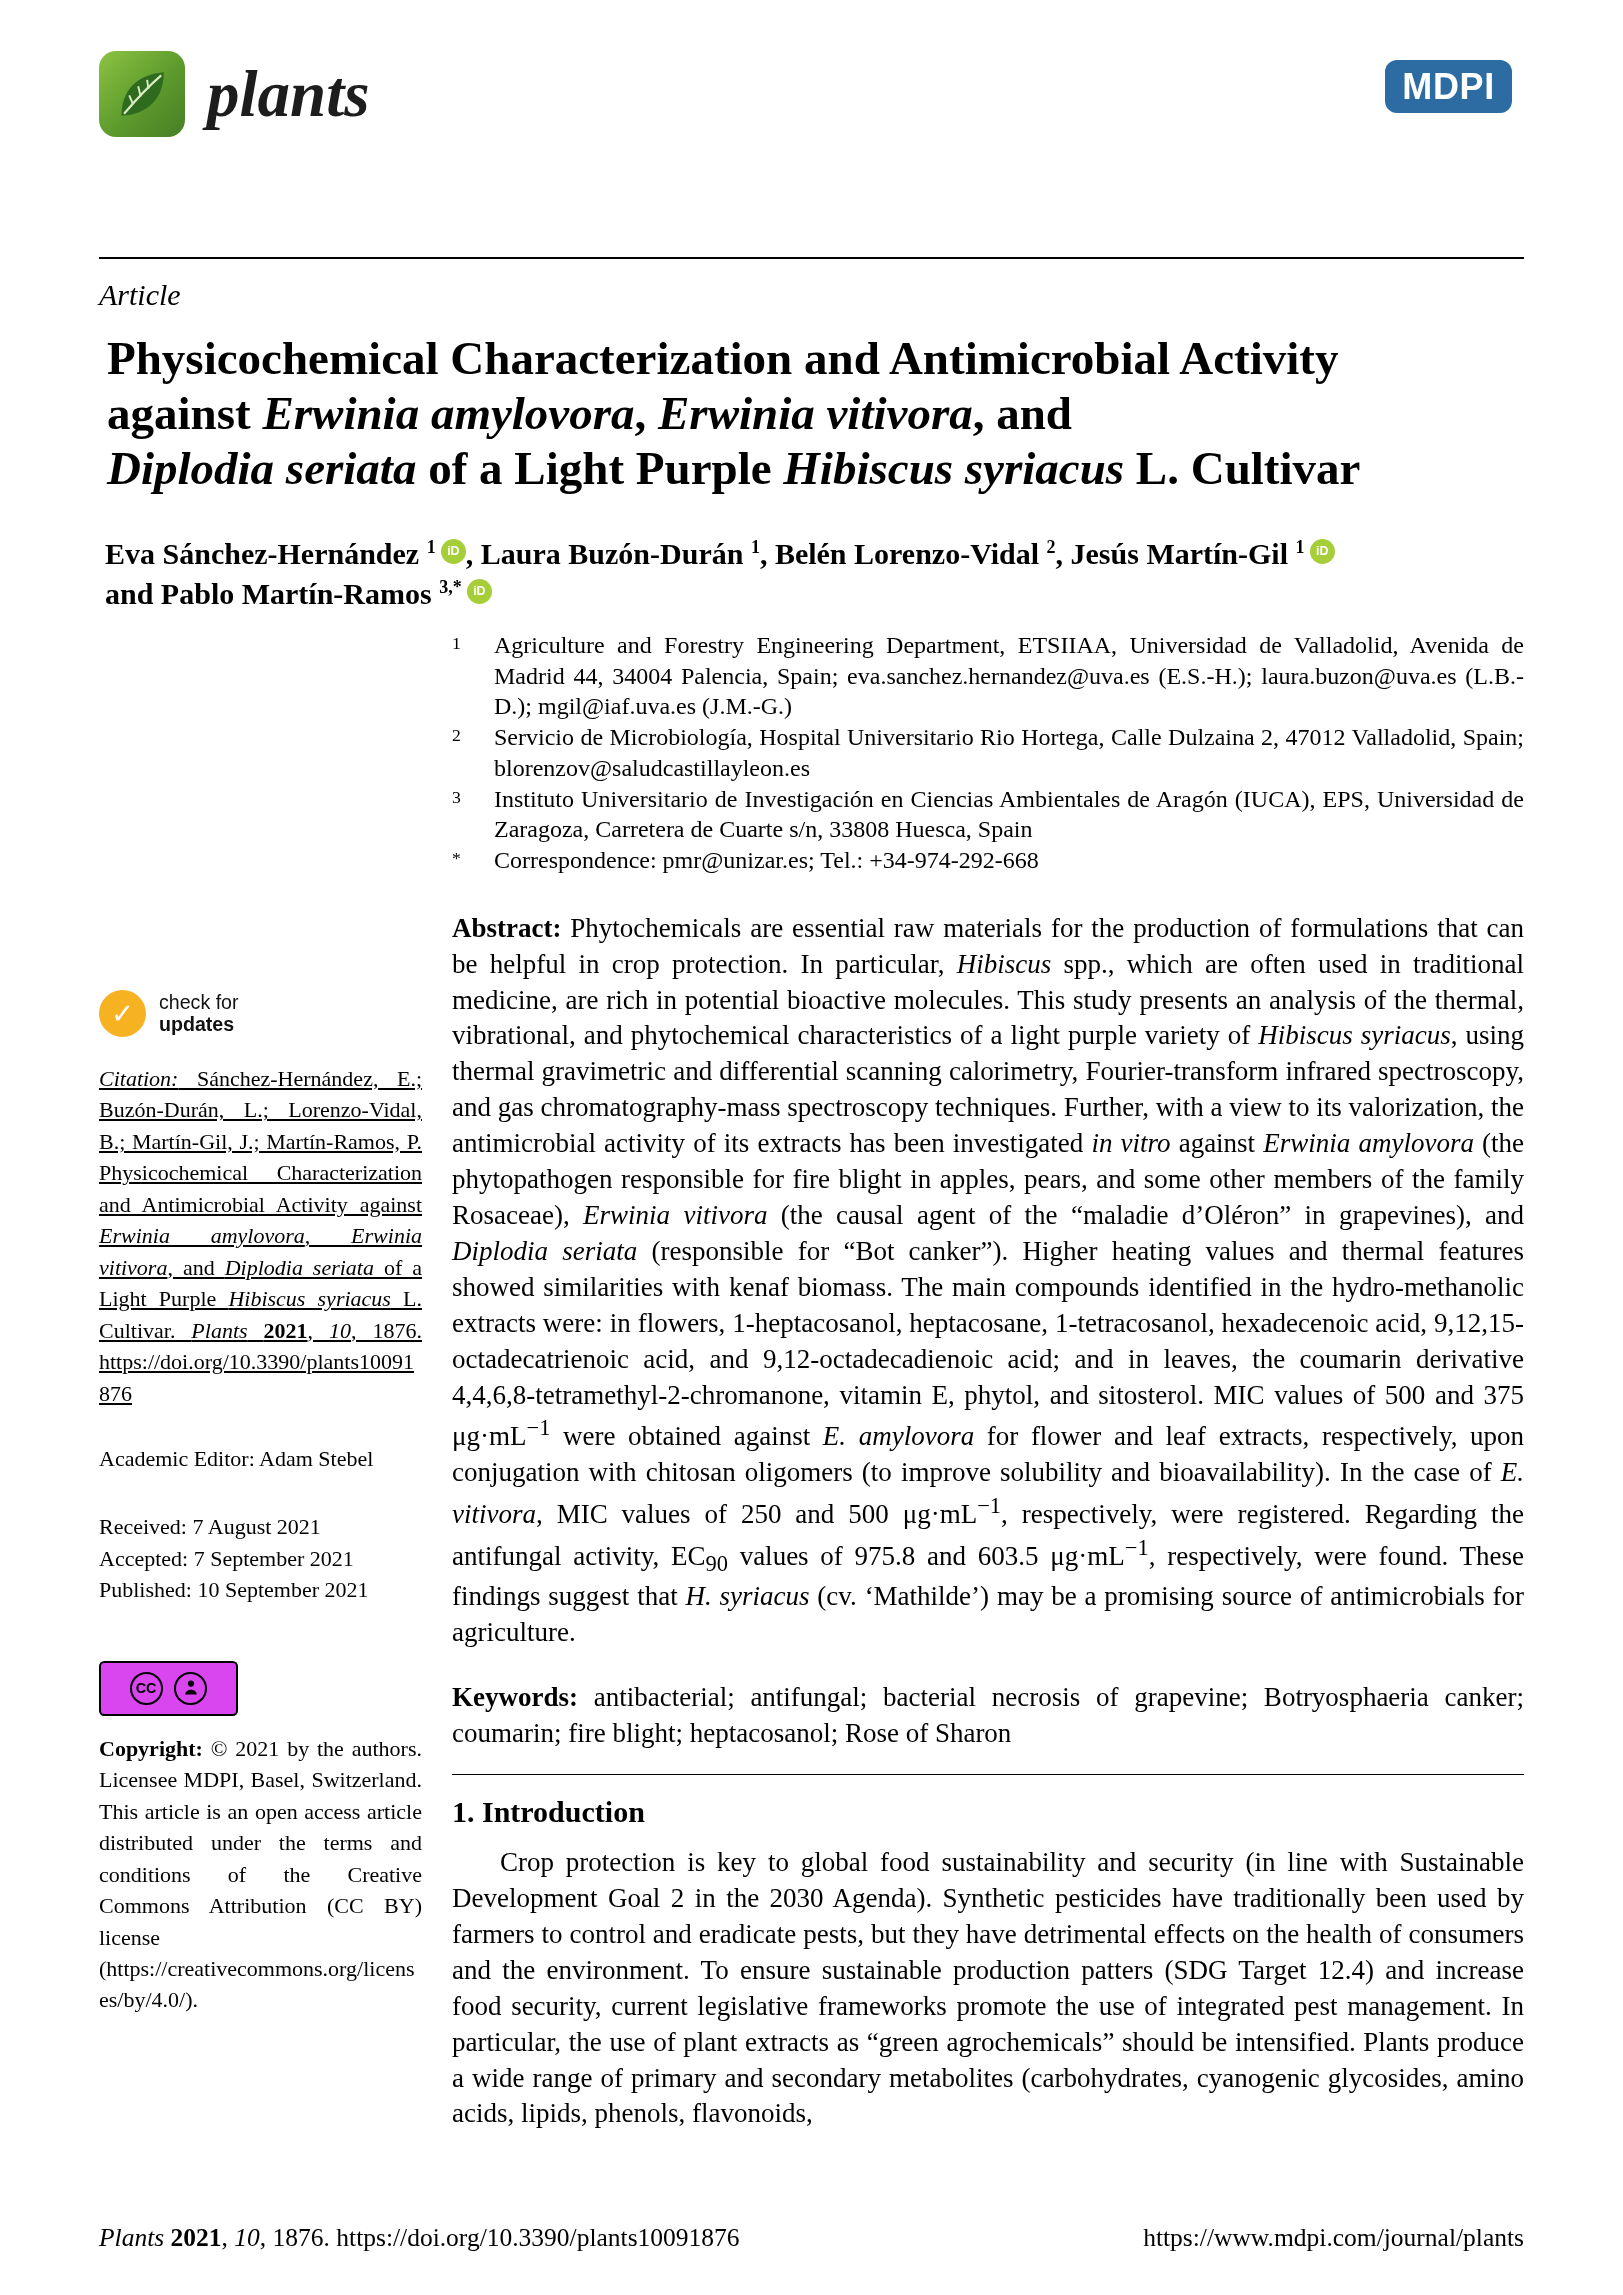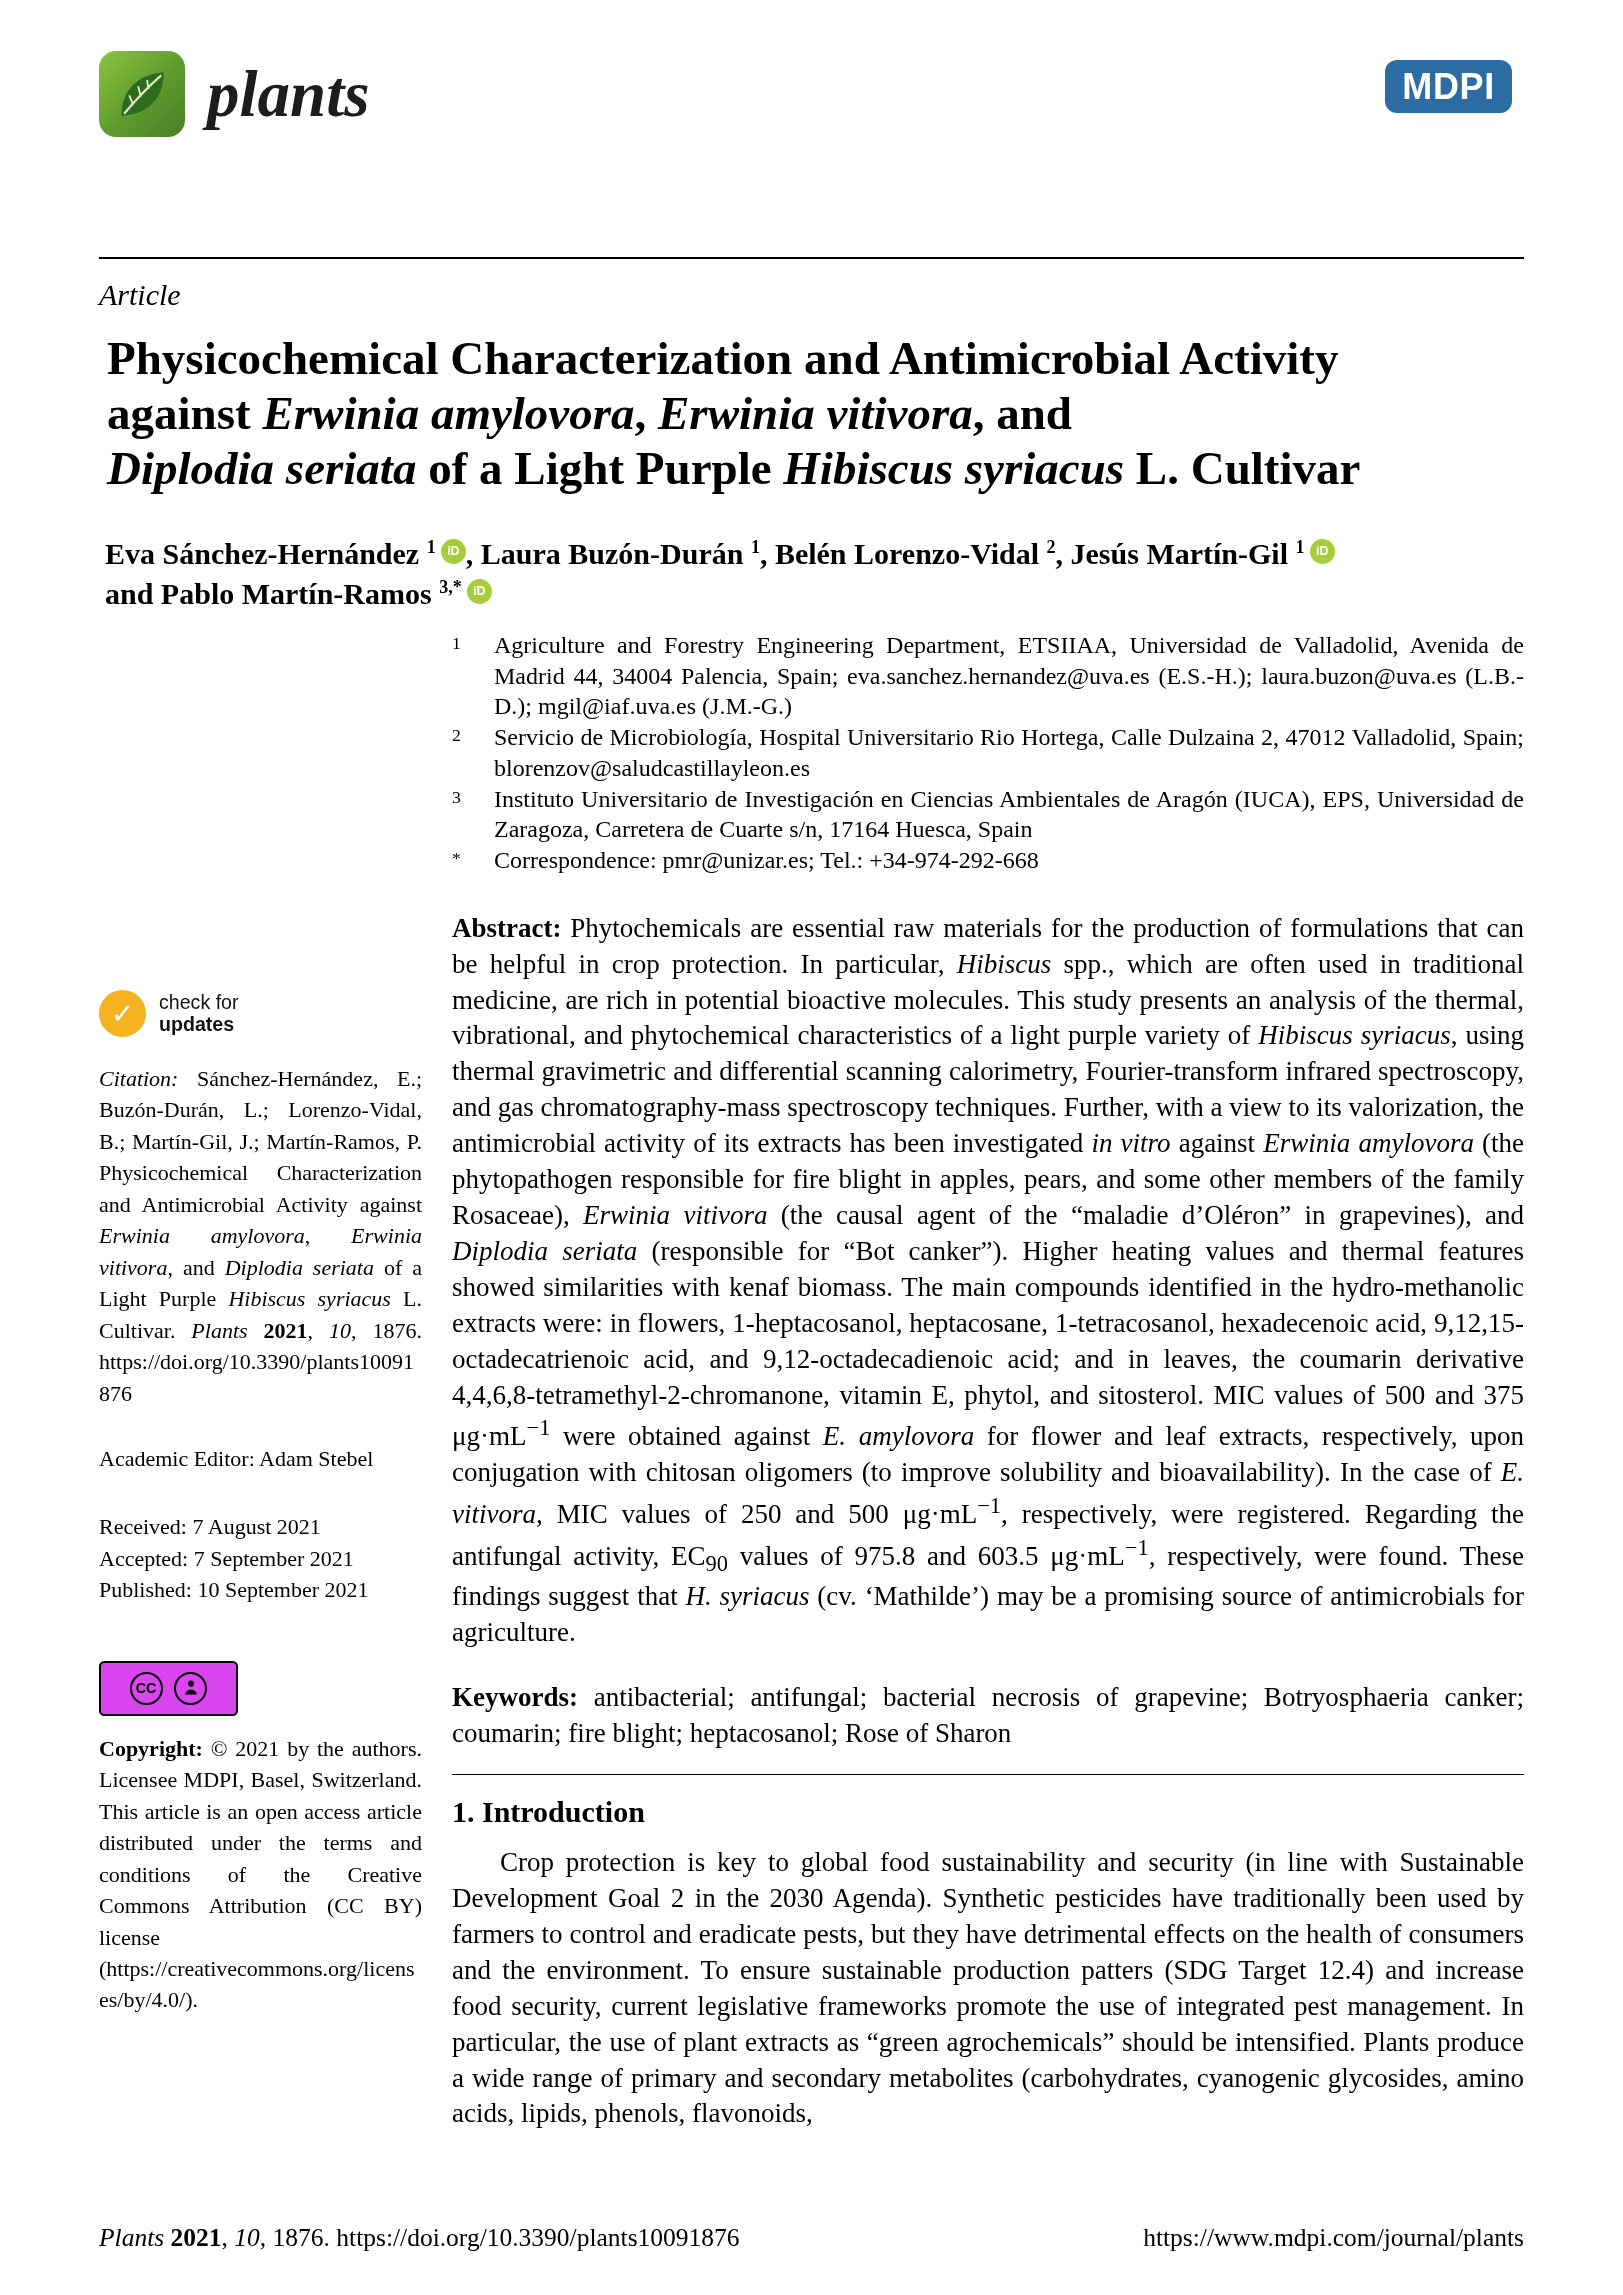--- a/index.html
+++ b/index.html
@@ -42,21 +42,21 @@
   .intro-para{margin:17px 0 0 0;font-size:27px;line-height:1.33;text-align:justify;text-indent:48px;}
 
   
   .sidebar{position:absolute;left:99px;top:990px;width:323px;font-size:22px;line-height:1.43;}
   .check-badge{display:flex;align-items:center;gap:13px;}
   .check-circle{width:47px;height:47px;border-radius:50%;background:#f6b221;
                 display:flex;align-items:center;justify-content:center;}
   .check-mark{color:#fff;font-family:"DejaVu Sans",sans-serif;font-size:27.5px;font-weight:bold;line-height:1;}
   .check-text{font-family:"Liberation Sans",sans-serif;font-size:19.6px;line-height:1.12;color:#111;}
   .check-text .bold{font-weight:bold;}
-  .citation{margin-top:26px;text-align:justify;overflow-wrap:anywhere;}
+  .citation{margin-top:26px;text-align:justify;overflow-wrap:anywhere;text-decoration:underline;}
   .academic-editor{margin-top:34px;}
   .dates{margin-top:37px;}
   .pub-note{margin-top:37px;text-align:justify;}
   .cc-badge{margin-top:55px;width:135px;height:51px;border:2.6px solid #000;border-radius:5.2px;
             display:flex;align-items:center;justify-content:center;gap:11.8px;background:#d946ef;}
   .cc-circle{width:33px;height:33px;border:2.6px solid #000;border-radius:50%;box-sizing:border-box;
              display:flex;align-items:center;justify-content:center;
              font-family:"Liberation Sans",sans-serif;font-weight:bold;font-size:14.4px;}
   .cc-circle svg{width:22px;height:22px;}
   .copyright{margin-top:17px;text-align:justify;overflow-wrap:anywhere;}
@@ -98,21 +98,21 @@
       <div class="aff-row">
         <div class="aff-marker">1</div>
         <div class="aff-text">Agriculture and Forestry Engineering Department, ETSIIAA, Universidad de Valladolid, Avenida de Madrid 44, 34004 Palencia, Spain; eva.sanchez.hernandez@uva.es (E.S.-H.); laura.buzon@uva.es (L.B.-D.); mgil@iaf.uva.es (J.M.-G.)</div>
       </div>
       <div class="aff-row">
         <div class="aff-marker">2</div>
         <div class="aff-text">Servicio de Microbiología, Hospital Universitario Rio Hortega, Calle Dulzaina 2, 47012 Valladolid, Spain; blorenzov@saludcastillayleon.es</div>
       </div>
       <div class="aff-row">
         <div class="aff-marker">3</div>
-        <div class="aff-text">Instituto Universitario de Investigación en Ciencias Ambientales de Aragón (IUCA), EPS, Universidad de Zaragoza, Carretera de Cuarte s/n, 17164 Huesca, Spain</div>
+        <div class="aff-text">Instituto Universitario de Investigación en Ciencias Ambientales de Aragón (IUCA), EPS, Universidad de Zaragoza, Carretera de Cuarte s/n, 33808 Huesca, Spain</div>
       </div>
       <div class="aff-row">
         <div class="aff-marker">*</div>
         <div class="aff-text">Correspondence: pmr@unizar.es; Tel.: +34-974-292-668</div>
       </div>
     </div>
 
     <p class="abstract"><b>Abstract:</b> Phytochemicals are essential raw materials for the production of formulations that can be helpful in crop protection. In particular, <i>Hibiscus</i> spp., which are often used in traditional medicine, are rich in potential bioactive molecules. This study presents an analysis of the thermal, vibrational, and phytochemical characteristics of a light purple variety of <i>Hibiscus syriacus</i>, using thermal gravimetric and differential scanning calorimetry, Fourier-transform infrared spectroscopy, and gas chromatography-mass spectroscopy techniques. Further, with a view to its valorization, the antimicrobial activity of its extracts has been investigated <i>in vitro</i> against <i>Erwinia amylovora</i> (the phytopathogen responsible for fire blight in apples, pears, and some other members of the family Rosaceae), <i>Erwinia vitivora</i> (the causal agent of the “maladie d’Oléron” in grapevines), and <i>Diplodia seriata</i> (responsible for “Bot canker”). Higher heating values and thermal features showed similarities with kenaf biomass. The main compounds identified in the hydro-methanolic extracts were: in flowers, 1-heptacosanol, heptacosane, 1-tetracosanol, hexadecenoic acid, 9,12,15-octadecatrienoic acid, and 9,12-octadecadienoic acid; and in leaves, the coumarin derivative 4,4,6,8-tetramethyl-2-chromanone, vitamin E, phytol, and sitosterol. MIC values of 500 and 375 μg·mL<sup>−1</sup> were obtained against <i>E. amylovora</i> for flower and leaf extracts, respectively, upon conjugation with chitosan oligomers (to improve solubility and bioavailability). In the case of <i>E. vitivora</i>, MIC values of 250 and 500 μg·mL<sup>−1</sup>, respectively, were registered. Regarding the antifungal activity, EC<sub>90</sub> values of 975.8 and 603.5 μg·mL<sup>−1</sup>, respectively, were found. These findings suggest that <i>H. syriacus</i> (cv. ‘Mathilde’) may be a promising source of antimicrobials for agriculture.</p>
 
     <p class="keywords"><b>Keywords:</b> antibacterial; antifungal; bacterial necrosis of grapevine; Botryosphaeria canker; coumarin; fire blight; heptacosanol; Rose of Sharon</p>

